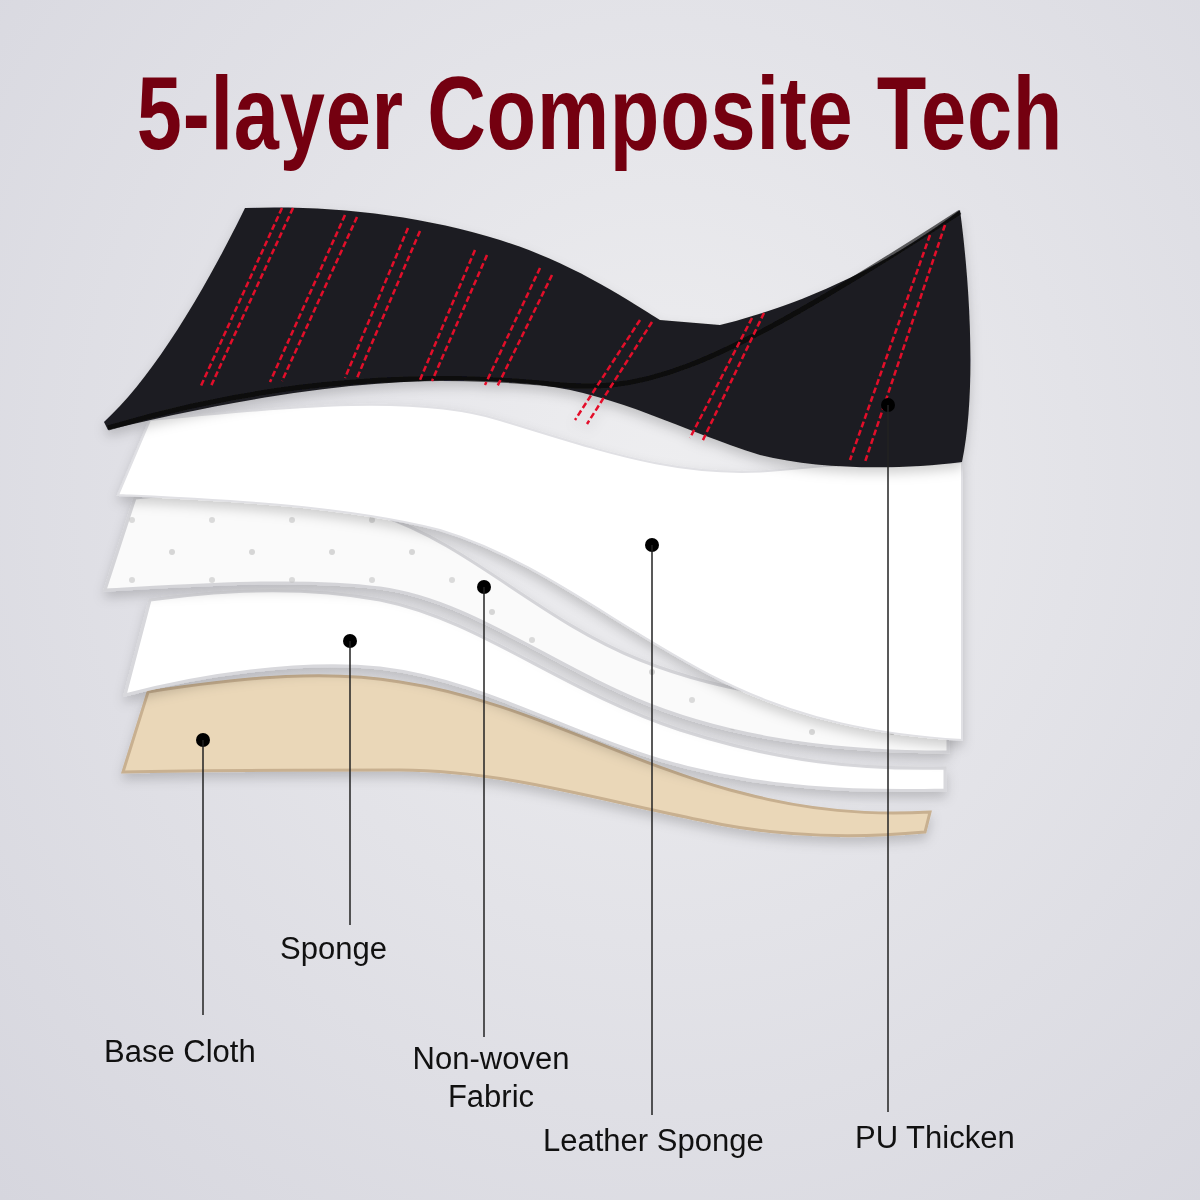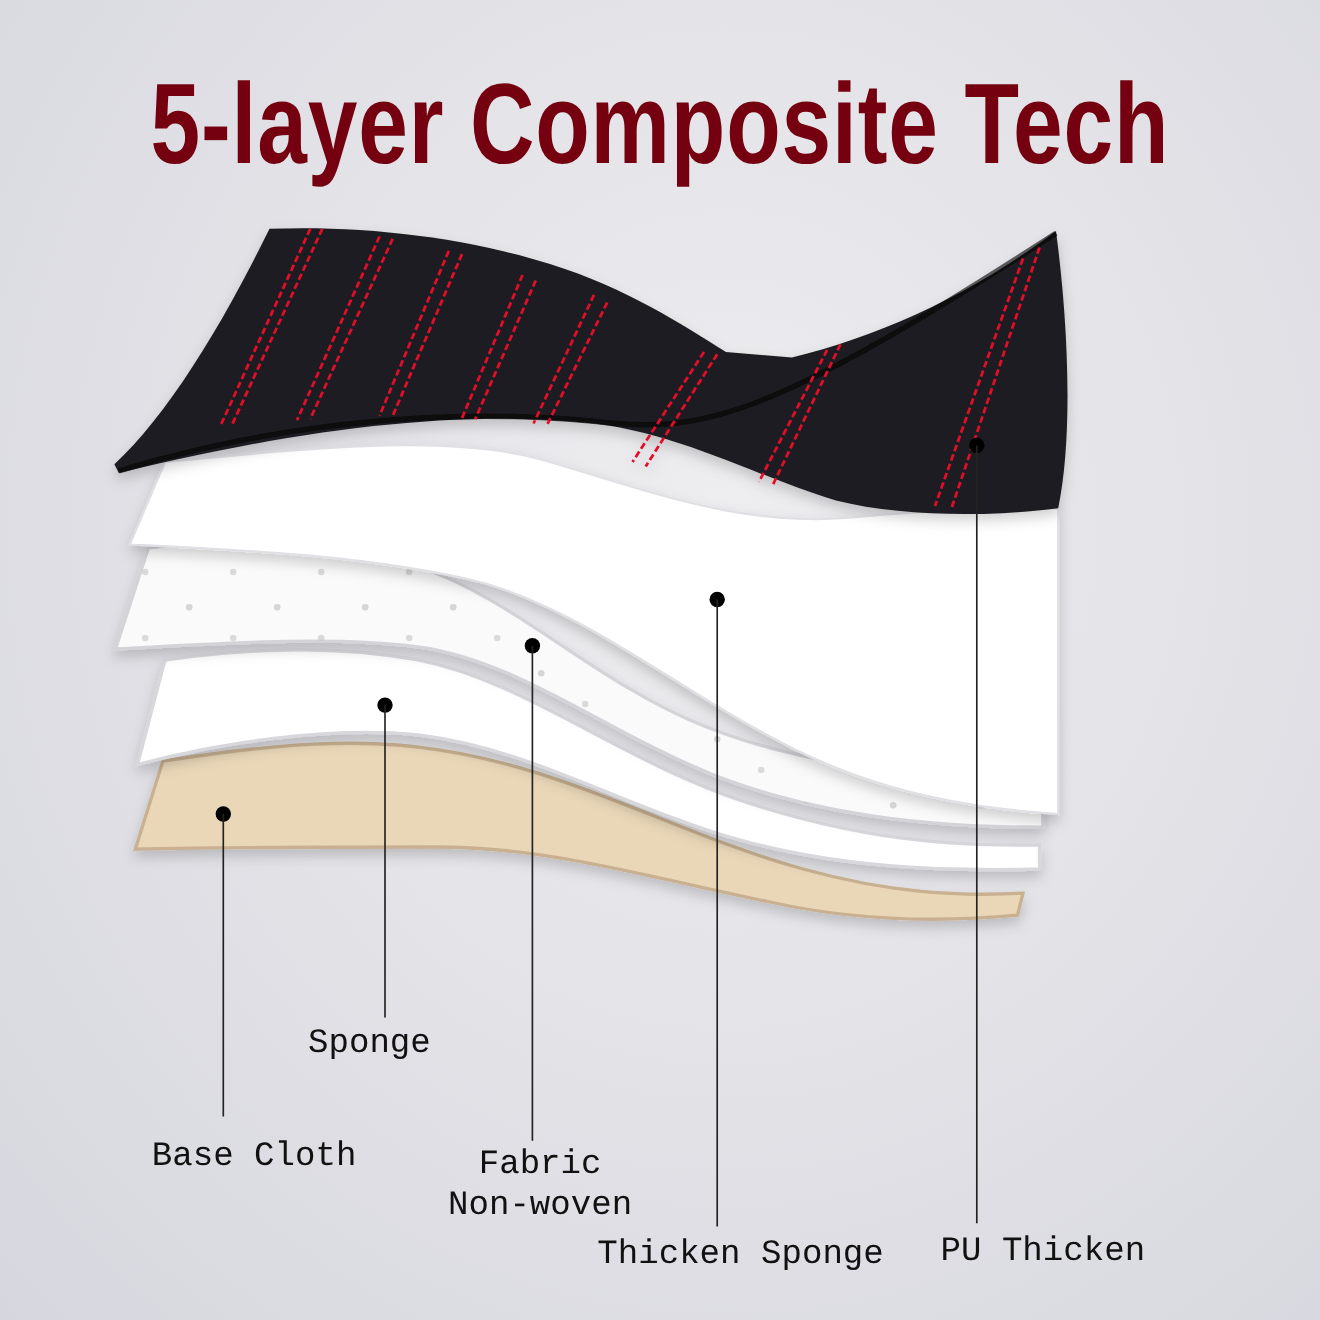--- a/index.html
+++ b/index.html
@@ -10,21 +10,21 @@
   }
   .title {
     position:absolute; left:0; top:58px; width:1200px; text-align:center;
     font-family: "Liberation Sans", sans-serif; font-weight:bold;
     font-size:104px; line-height:110px; color:#740010;
     transform: scaleX(0.78); transform-origin: 50% 50%;
     letter-spacing:1px; white-space:nowrap;
   }
   svg.art { position:absolute; left:0; top:0; }
   .label {
-    position:absolute; font-family:Liberation Mono, monospace; font-size:31px;
+    position:absolute; font-family:Liberation Sans, sans-serif; font-size:31px;
     color:#111; line-height:38px; text-align:center; white-space:nowrap;
   }
 </style>
 </head>
 <body>
 
 <div class="title">5-layer Composite Tech</div>
 
 <svg class="art" width="1200" height="1200" viewBox="0 0 1200 1200">
   <defs>
@@ -95,19 +95,19 @@
     <circle cx="652" cy="545" r="7" fill="#000"></circle>
     <line x1="652" y1="545" x2="652" y2="1115" stroke="#222" stroke-width="1.5"></line>
   </g>
   <g>
     <circle cx="888" cy="405" r="7" fill="#000"></circle>
     <line x1="888" y1="405" x2="888" y2="1112" stroke="#222" stroke-width="1.5"></line>
   </g>
 </svg>
 
 <div class="label" style="left:280px; top:930px;">Sponge</div>
-<div class="label" style="left:104px; top:1033px;margin-left:34px;">Base Cloth</div>
+<div class="label" style="left:104px; top:1033px;">Base Cloth</div>
 <div class="label" style="left:398px; top:1040px; width:186px;">
+  <div>Non-woven</div>
   <div>Fabric</div>
-  <div>Non-woven</div>
 </div>
-<div class="label" style="left:543px; top:1122px;">Thicken Sponge</div>
+<div class="label" style="left:543px; top:1122px;">Leather Sponge</div>
 <div class="label" style="left:855px; top:1119px;">PU Thicken</div>
 
 </body></html>

